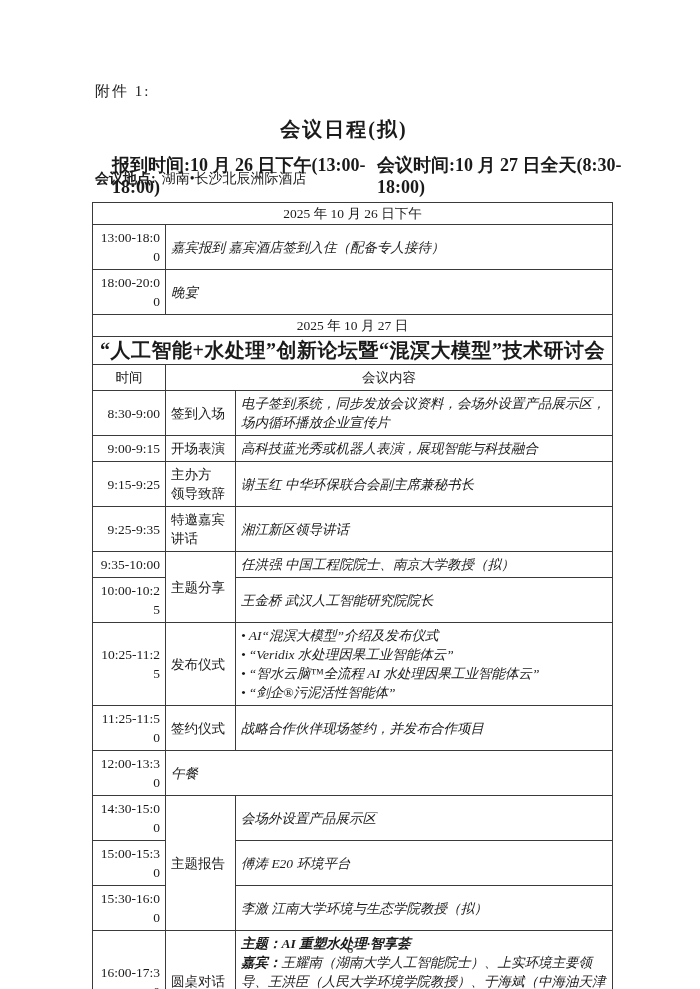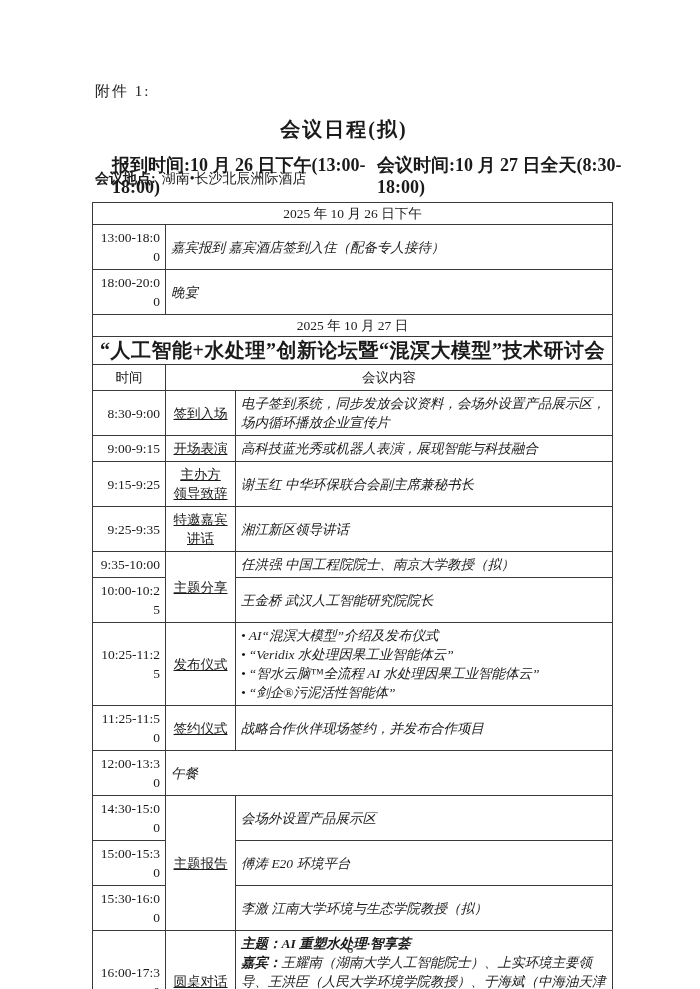--- a/index.html
+++ b/index.html
@@ -35,21 +35,21 @@
     font-size:13.5px;
   }
   .schedule td{
     border:1px solid #3a3a3a;
     padding:3px 5px;
     line-height:19px;
     vertical-align:middle;
     word-break:break-all;
   }
   .time-cell{text-align:right;padding-left:1px;padding-right:1px;}
-  .type-cell{text-align:center;white-space:pre-line;padding-left:1px;padding-right:1px;text-decoration:underline;}
+  .type-cell{text-align:left;white-space:pre-line;padding-left:1px;padding-right:1px;}
   .content-cell{text-align:left;padding-left:8px;font-style:italic;}
   .date-row td{text-align:center;padding:1px 17px;}
   .forum-title-row td{text-align:center;font-weight:bold;font-size:20px;padding:4px 2px;letter-spacing:0.5px;}
   .header-row td{text-align:center;}
   ul.bullets{margin:0;padding:0;list-style:none;}
   ul.bullets li::before{content:"\2022";margin-right:3px;}
   .topic-line{font-weight:bold;}
   .guests-label{font-weight:bold;}
   .page-number{
     position:absolute;top:941px;left:0;width:700px;

